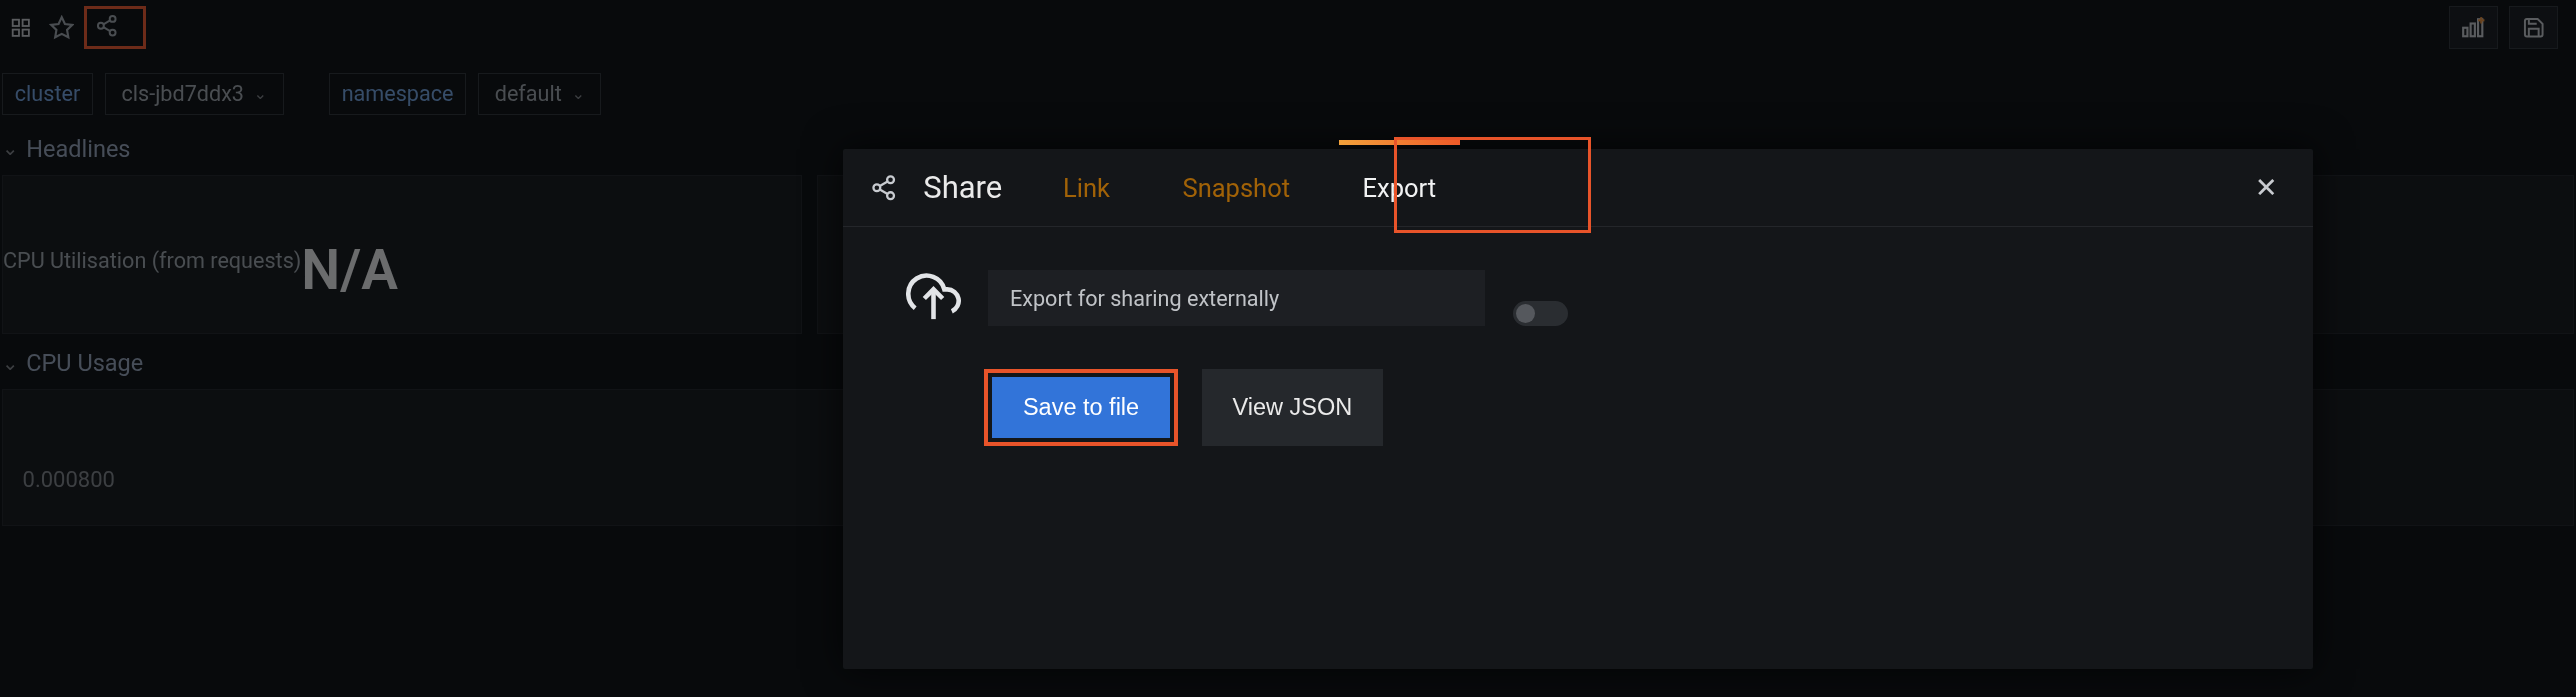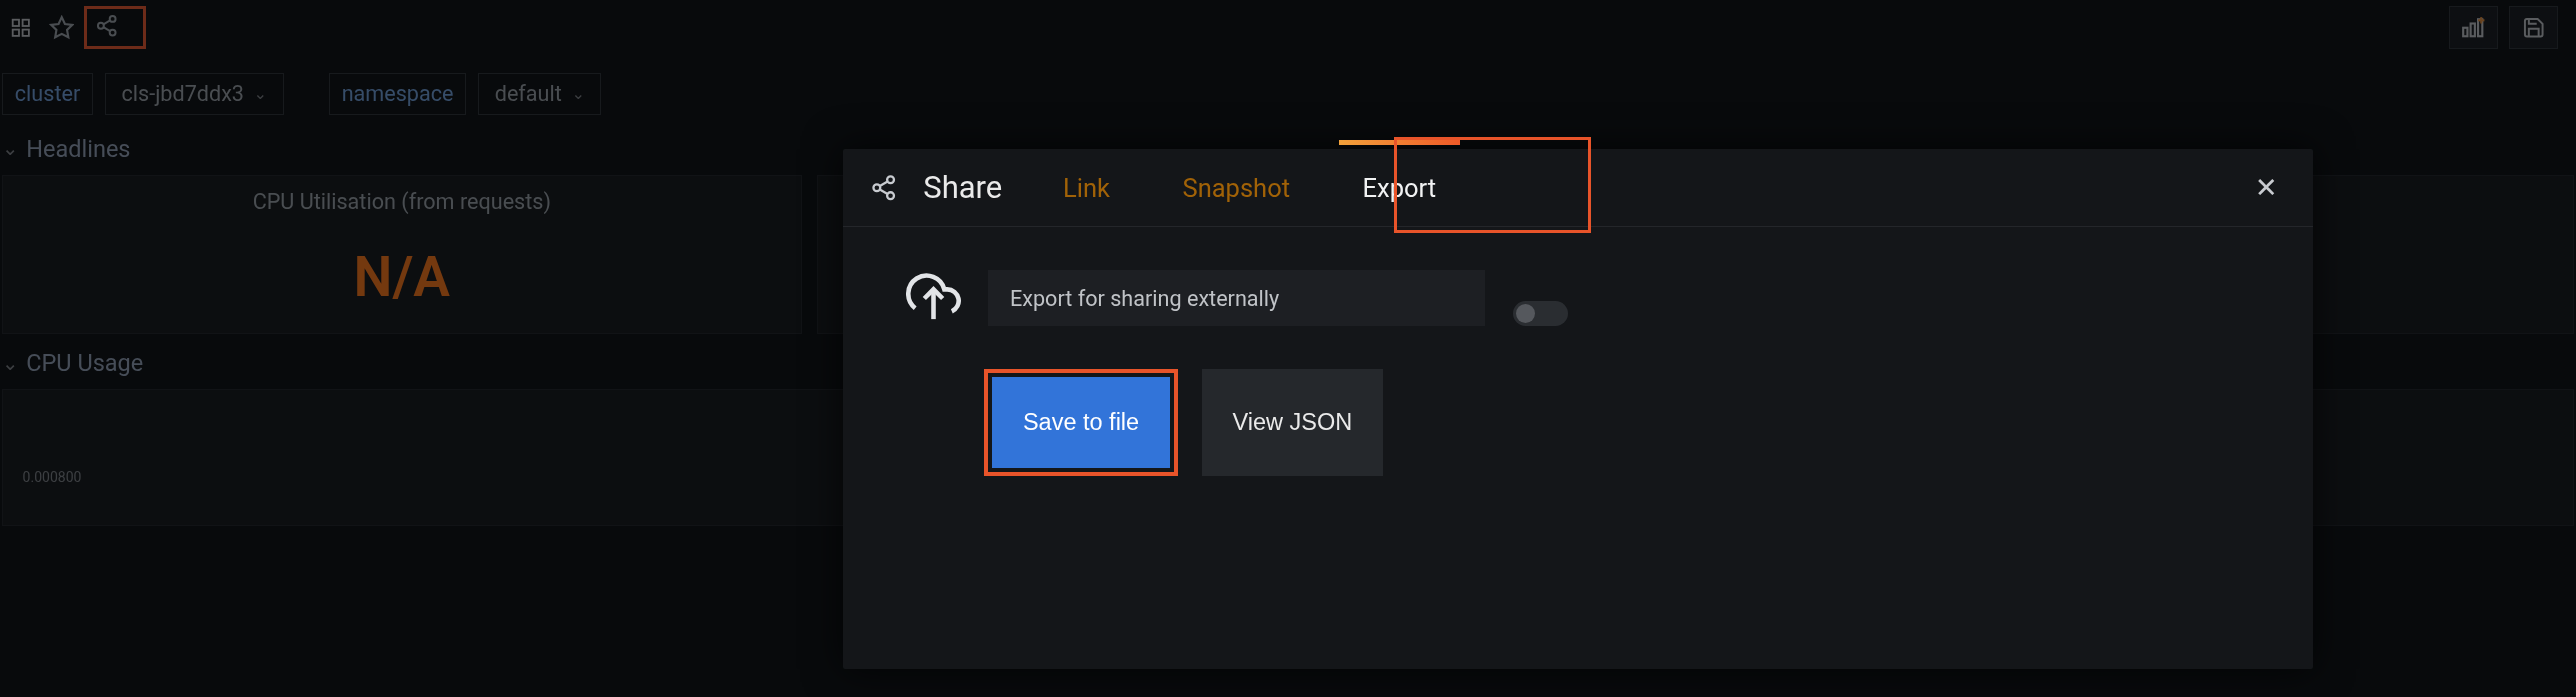--- a/index.html
+++ b/index.html
@@ -105,41 +105,41 @@
     display: flex;
     gap: 15.7px;
     padding: 2px;
   }
   .panel {
     background: #131518;
     border: 1px solid #1e2024;
     flex: 1;
     height: 159px;
     display: flex;
-    flex-direction: column;
+    flex-direction: row;
     align-items: center;
   }
   .panel-title {
     font-size: 21.6px;
     color: #9aa0a6;
     padding-top: 13.7px;
   }
   .panel-big {
     font-size: 55px;
     font-weight: 600;
-    color: #f97316;
+    color: #e5e5e5;
     margin-top: 31px;
   }
 
   .cpu-usage-area {
     height: 118px;
     padding: 7.8px 2px 0 19.6px;
   }
   .ytick {
-    font-size: 14px;
+    font-size: 22px;
     color: #7d8085;
   }
 
   
   .dim {
     position: absolute;
     inset: 0;
     background: rgba(8,9,11,0.55);
   }
 
@@ -238,21 +238,21 @@
   }
 
   .modal-actions {
     display: flex;
     gap: 23.5px;
     margin-top: 43px;
     margin-left: 78px;
   }
   .btn {
     font-size: 23.5px;
-    padding: 32px 31px;
+    padding: 17px 31px;
     cursor: pointer;
     border: none;
     color: #eaeaea;
     background: #25282c;
   }
   .btn-primary {
     background: #3274d9;
     color: #fff;
     font-weight: 500;
   }

